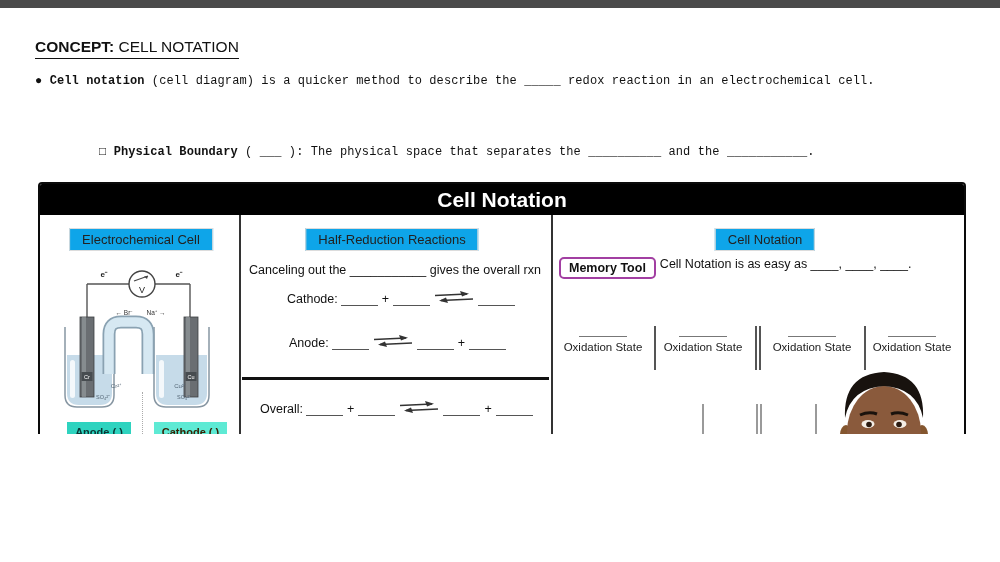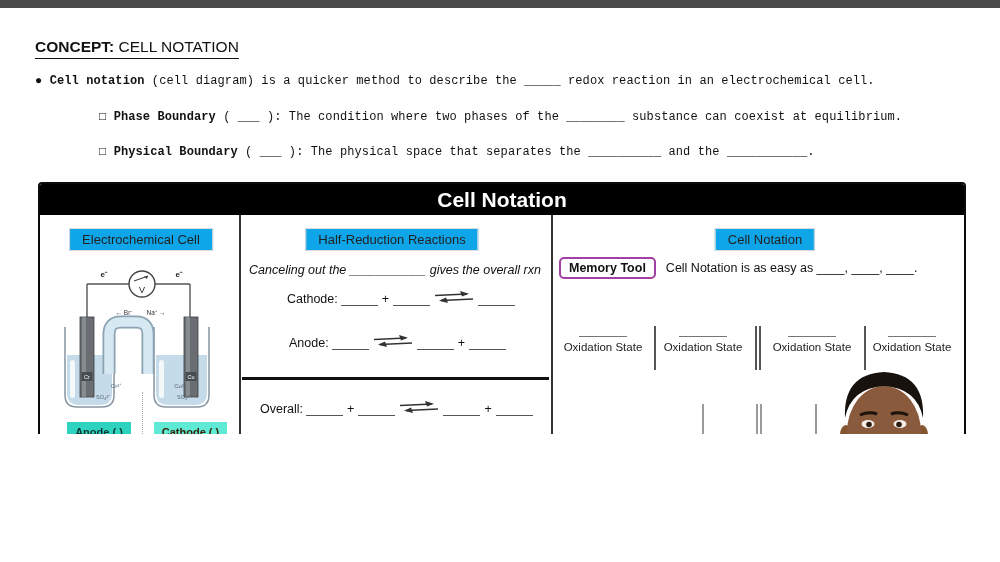--- a/index.html
+++ b/index.html
@@ -33,32 +33,32 @@
   .dotted{position:absolute;left:102px;top:208px;height:82px;width:0;border-left:1.5px dotted #aaa;}
   .tagbox{position:absolute;height:21px;line-height:21px;text-align:center;font-size:11px;
           font-weight:bold;border-radius:0;}
   .anode{left:27px;top:238px;width:64px;background:#2ed3bf;color:#0a3633;}
   .cathode{left:114px;top:238px;width:73px;background:#5eead4;color:#3a2205;}
   .blankline{position:absolute;border-bottom:1.6px solid #555;height:0;}
   .bl1{left:27px;top:283px;width:66px;}
   .bl2{left:117px;top:283px;width:62px;}
 
   
-  .cancel{position:absolute;left:209px;top:79px;font-size:12.5px;font-style:italic;}
+  .cancel{position:absolute;left:209px;top:79px;font-size:12.5px;}
   .frow{position:absolute;display:flex;align-items:flex-end;gap:3px;font-size:12.5px;}
   .rowcat{left:247px;top:106px;}
   .rowan{left:249px;top:150px;}
   .rowov{left:220px;top:216px;}
   .fb{display:inline-block;width:37px;height:13px;border-bottom:1.5px solid #555;}
   .plus{padding:0 1px;}
   .eq{margin-bottom:2px;}
   .hrline{position:absolute;left:202px;top:193px;width:307px;height:2.5px;background:#111;}
 
   
-  .memrow{position:absolute;left:519px;top:73px;display:flex;align-items:center;gap:10px;}
+  .memrow{position:absolute;left:519px;top:73px;display:flex;gap:4px;}
   .memchip{border:2px solid #a23fa2;border-radius:5px;padding:2px 8px;font-weight:bold;font-size:12.5px;}
   .memtext{font-size:12.5px;}
   .oxg{position:absolute;top:140px;width:96px;text-align:center;}
   .oxline{width:48px;height:12px;border-bottom:1.4px solid #777;margin:0 auto 4px;}
   .oxlabel{font-size:11.5px;color:#222;}
   .sep{position:absolute;width:1.5px;background:#555;top:142px;height:44px;}
   .sep2{position:absolute;width:1.5px;background:#9a9a9a;top:220px;height:40px;}
 
   
   .presenter{position:absolute;left:765px;top:340px;z-index:5;}
@@ -72,24 +72,20 @@
 
   <div class="abs concept">
     <span class="uline"><span class="b">CONCEPT:</span><span> CELL NOTATION</span></span>
   </div>
 
   <div class="abs introline bullet">
     <span>●</span>
     <span class="b">Cell notation</span><span> (cell diagram) is a quicker method to describe the _____ redox reaction in an electrochemical cell.</span>
   </div>
 
-  <div class="abs introline phase">
-    <span>□</span>
-    <span class="b">Phase Boundary</span><span> ( ___ ): The condition where two phases of the ________ substance can coexist at equilibrium.</span>
-  </div>
 
   <div class="abs introline physical">
     <span>□</span>
     <span class="b">Physical Boundary</span><span> ( ___ ): The physical space that separates the __________ and the ___________.</span>
   </div>
 
   <div class="abs board">
     <div class="banner">Cell Notation</div>
     <div class="vdiv" style="left:199px"></div>
     <div class="vdiv" style="left:511px"></div>

